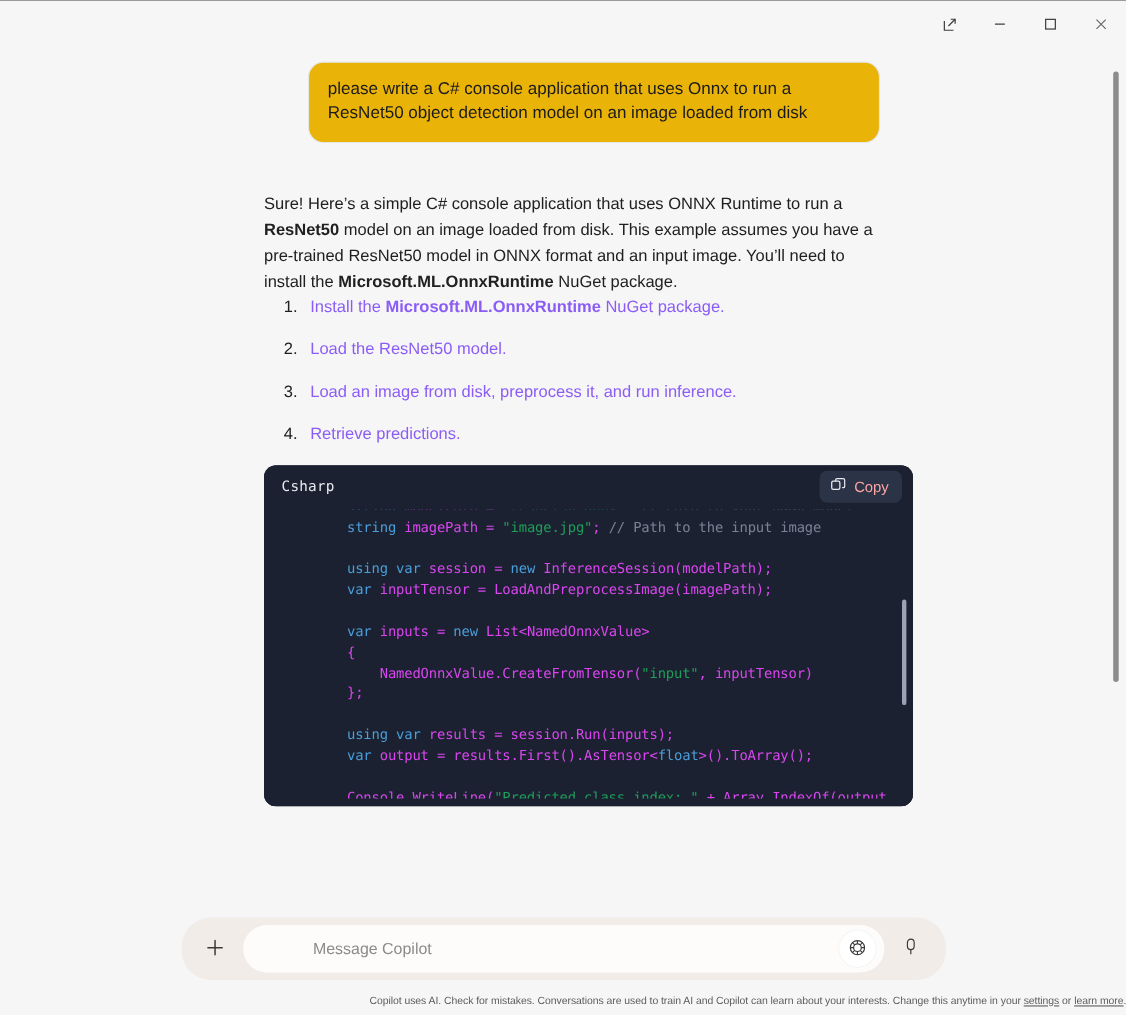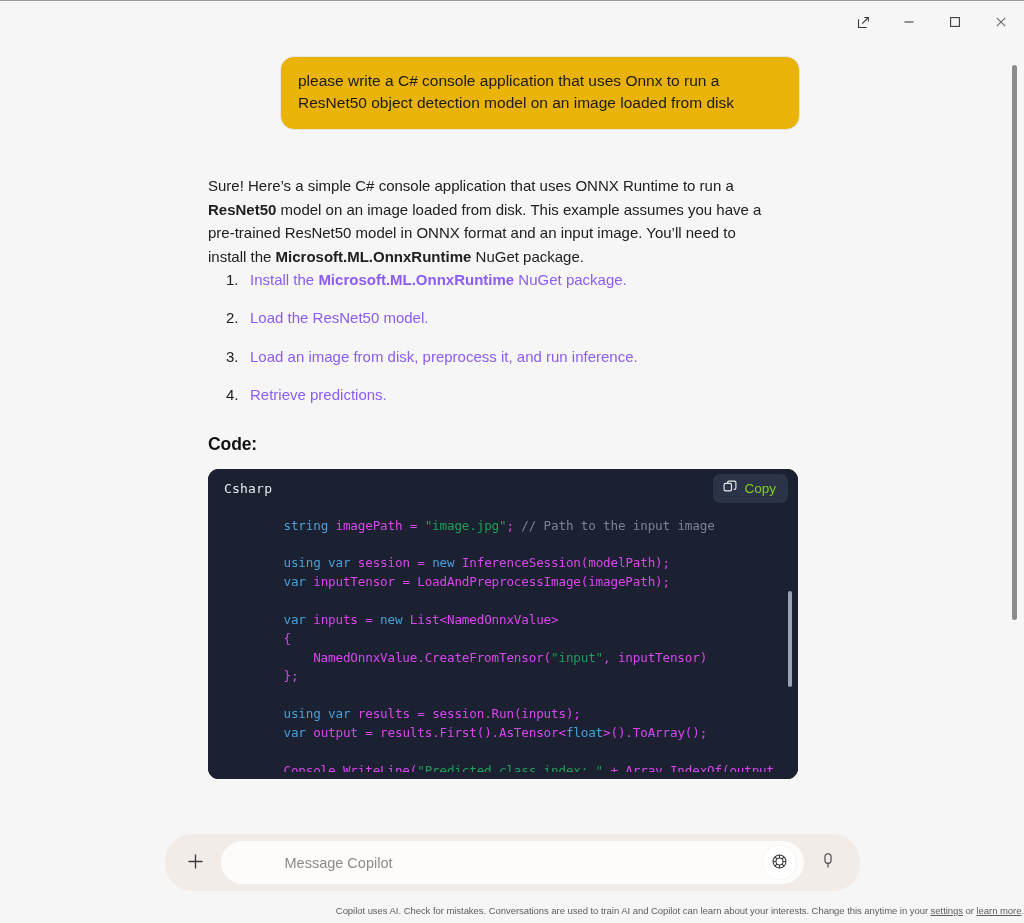--- a/index.html
+++ b/index.html
@@ -83,20 +83,21 @@
     padding: 13px 17px 15px 17px;
     font-size: 15.5px;
     line-height: 1.42;
     color: #1b1b1b;
   }
 
   
   #assistant-turn {
     padding-top: 44px;
     color: #1b1b1b;
+    margin-left: 32px;
   }
   #intro-paragraph {
     font-size: 15px;
     line-height: 1.58;
     color: #202020;
     width: 565px;
   }
   #intro-paragraph b { font-weight: 700; }
 
   .section-heading {
@@ -156,21 +157,21 @@
     letter-spacing: 0.2px;
   }
   #copy-button {
     display: flex;
     align-items: center;
     gap: 7px;
     background: #2b3346;
     border: none;
     border-radius: 7px;
     padding: 6px 12px 6px 10px;
-    color: #84cc16;
+    color: #fca5a5;
     font-family: "Liberation Sans", sans-serif;
     font-size: 13.5px;
     cursor: pointer;
   }
 
   #code-scroll {
     position: relative;
     height: 270px;
     overflow: hidden;
     background: #1b2130;
@@ -387,21 +388,20 @@
           </p>
 
 
           <ol id="steps-list">
               <li><span>Install the </span><b>Microsoft.ML.OnnxRuntime</b><span> NuGet package.</span></li>
               <li><span>Load the ResNet50 model.</span></li>
               <li><span>Load an image from disk, preprocess it, and run inference.</span></li>
               <li><span>Retrieve predictions.</span></li>
             </ol>
 
-          <h3 class="section-heading">Code:</h3>
 
           <div id="code-block">
             <div id="code-header">
               <span id="code-language">Csharp</span>
               <button id="copy-button">
                 <span>
                   <svg width="14" height="14" viewBox="0 0 14 14" fill="none" stroke="#e8eaf0" stroke-width="1.15">
                     <rect x="1.1" y="3.4" width="7.4" height="7.4" rx="1.4"></rect>
                     <path d="M4.6 3.4V2.5a1.4 1.4 0 0 1 1.4-1.4h5.5a1.4 1.4 0 0 1 1.4 1.4V8a1.4 1.4 0 0 1-1.4 1.4h-.9"></path>
                   </svg>

